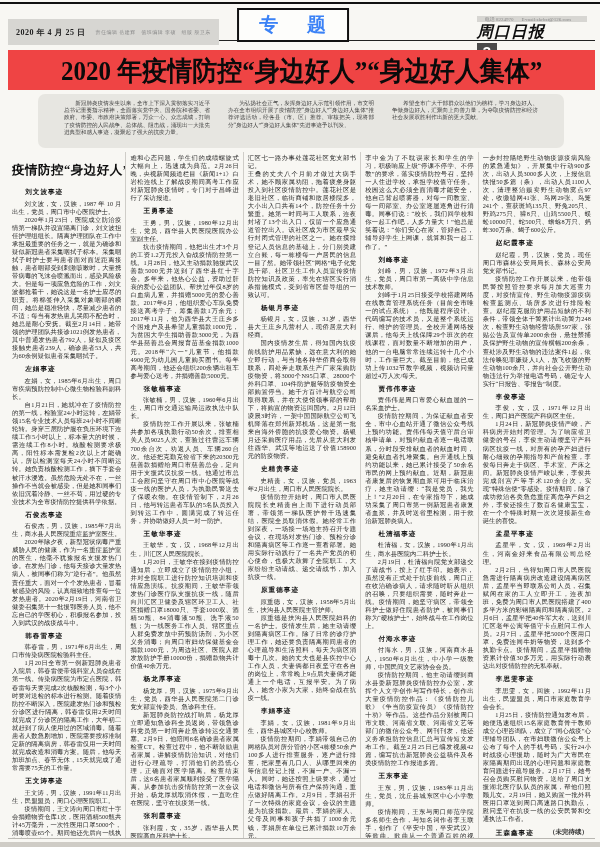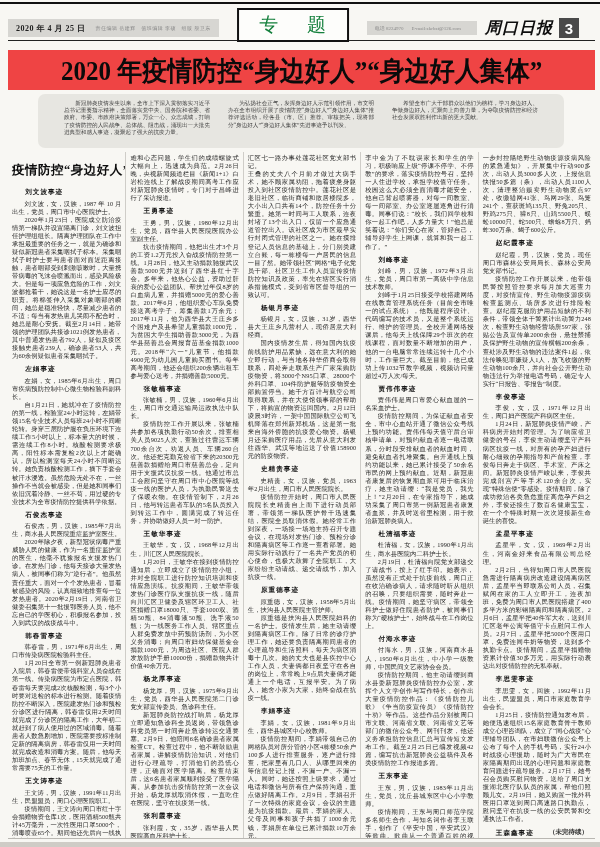--- a/index.html
+++ b/index.html
@@ -13,40 +13,40 @@
     position:relative;width:600px;height:847px;
     background:#f8f7f3;
     color:#1c1c1c;
   }
   .topline{position:absolute;left:0;top:2px;width:600px;height:2px;background:#111;}
   
   .header{
     position:absolute;left:8px;right:5px;top:16px;height:24px;
     border-bottom:1.5px solid #222;
   }
-  .hleft{position:absolute;left:0;top:3px;height:18px;background:#d7d6d2;
+  .hleft{position:absolute;left:0;top:3px;height:26px;background:#d7d6d2;
     display:flex;align-items:center;padding:0 8px;white-space:nowrap;}
   .hdate{font-size:8px;font-weight:bold;color:#222;letter-spacing:.5px;margin-right:10px;}
   .hcredits{font-size:5px;color:#8a8a8a;letter-spacing:.5px;}
-  .hright{position:absolute;right:16px;top:0;height:24px;display:flex;align-items:center;}
+  .hright{position:absolute;right:0;top:0;height:24px;display:flex;align-items:flex-start;flex-direction:column;}
   .hcontact{background:#d7d6d2;height:14px;display:flex;align-items:center;
     padding:0 8px;font-size:5px;color:#8a8a8a;white-space:nowrap;margin-right:8px;}
   .hcontact span{margin-right:8px;}
   .masthead{font-size:16px;font-weight:900;font-style:italic;color:#0d0d0d;
     letter-spacing:1px;margin-right:6px;white-space:nowrap;}
   .pageno{width:20px;height:20px;background:#4a4a4a;color:#fff;font-size:15px;
     font-weight:bold;display:flex;align-items:center;justify-content:center;
     font-family:"Liberation Sans","DejaVu Sans",sans-serif;}
   .section-box{
     position:absolute;left:50%;transform:translateX(-58%);top:-8px;
     width:108px;height:30px;background:#fdfdfb;border:2.5px solid #111;
     display:flex;align-items:center;justify-content:center;z-index:3;
   }
-  .section-box span{font-size:19px;font-weight:normal;letter-spacing:12px;
-    padding-left:12px;color:#15803d;}
+  .section-box span{font-size:19px;font-weight:bold;letter-spacing:12px;
+    padding-left:12px;color:#3b82f6;}
   
   .banner{
     position:absolute;left:8px;right:5px;top:50px;height:40px;
     background:#ef4444;
     display:flex;align-items:center;justify-content:center;
   }
   .banner .t{font-size:25px;font-weight:900;color:#0b0b0b;letter-spacing:0px;
     white-space:nowrap;transform:scaleY(1.08);}
   
   .intro{

